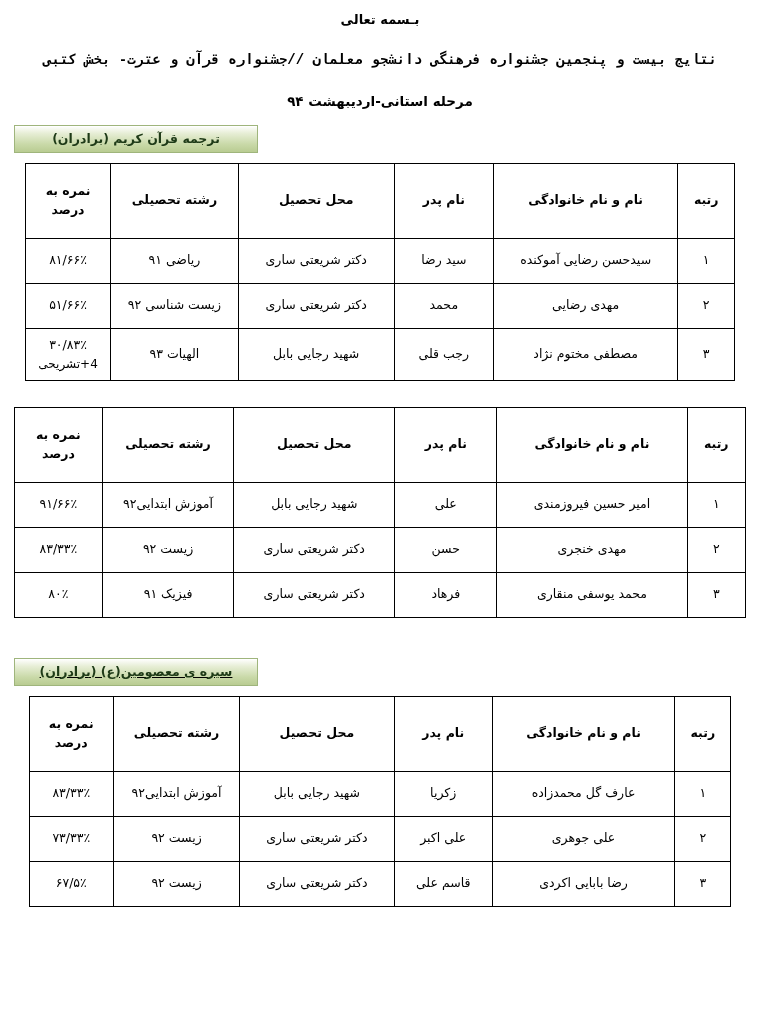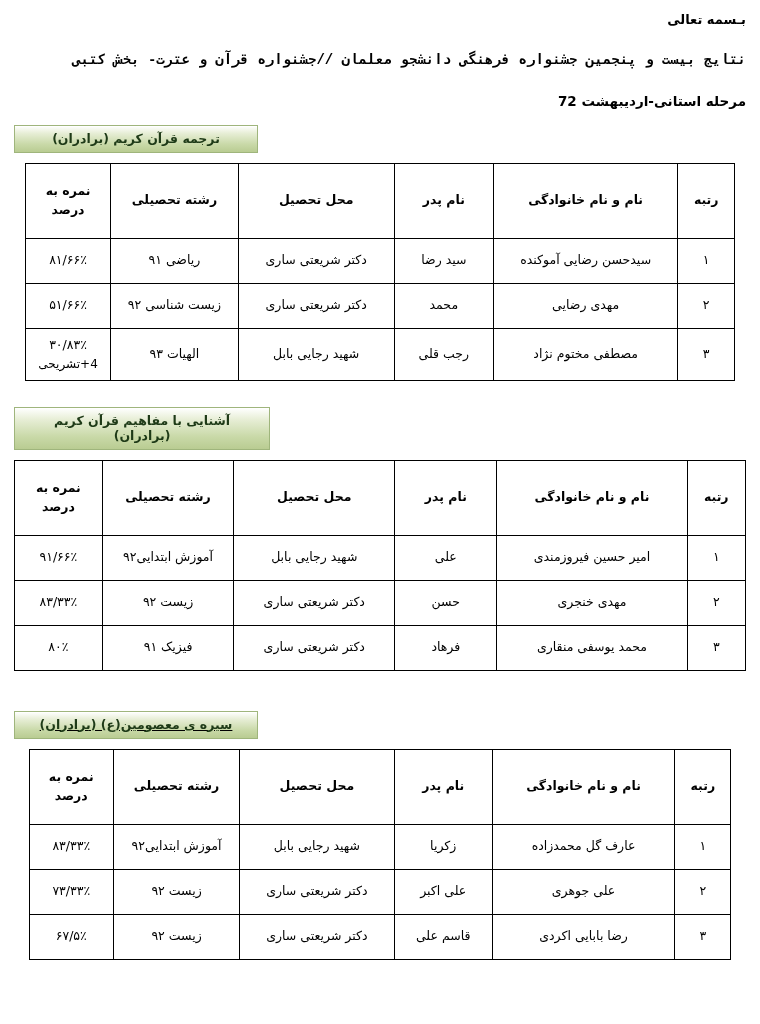--- a/index.html
+++ b/index.html
@@ -15,21 +15,21 @@
     direction: rtl;
   }
   .page {
     width: 760px;
     min-height: 1024px;
     position: relative;
     box-sizing: border-box;
     padding: 6px 14px 10px 14px;
   }
   .doc-header {
-    text-align: right;
+    text-align: center;
     margin-top: 4px;
   }
   .doc-header .line {
     font-weight: bold;
     font-size: 13.5px;
     line-height: 1.5;
     margin: 0 0 16px 0;
     letter-spacing: 0px;
   }
   .doc-header .line.l1 { font-size: 13px; margin-bottom: 20px; }
@@ -107,21 +107,21 @@
   .section.s1 { margin-top: 6px; }
 </style>
 </head>
 <body>
 
 <div class="page">
 
   <div class="doc-header">
     <p class="line l1">بـسمه تعالی</p>
     <p class="line l2">نتایج بیست و پنجمین جشنواره فرهنگی دانشجو معلمان //جشنواره قرآن و عترت- بخش کتبی</p>
-    <p class="line l3">مرحله استانی-اردیبهشت 72</p>
+    <p class="line l3">مرحله استانی-اردیبهشت ۹۴</p>
   </div>
 
   <div class="section s1">
     <div class="section-title-wrap">
       <div class="section-title">ترجمه قرآن کریم  (برادران)</div>
     </div>
     <table class="results">
       <colgroup>
         <col class="col-rank">
           <col class="col-name">
@@ -172,23 +172,20 @@
           <td>
             <span>۳۰/۸۳٪</span>
             <span class="score-extra">4+تشریحی</span>
           </td>
         </tr>
       </tbody>
     </table>
   </div>
 
   <div class="section s2">
-    <div class="section-title-wrap">
-      <div class="section-title">آشنایی با مفاهیم قرآن کریم (برادران)</div>
-    </div>
     <table class="results">
       <colgroup>
         <col class="col-rank">
           <col class="col-name">
           <col class="col-father">
         <col class="col-place">
           <col class="col-field">
           <col class="col-score">
       </colgroup>
       <thead>

